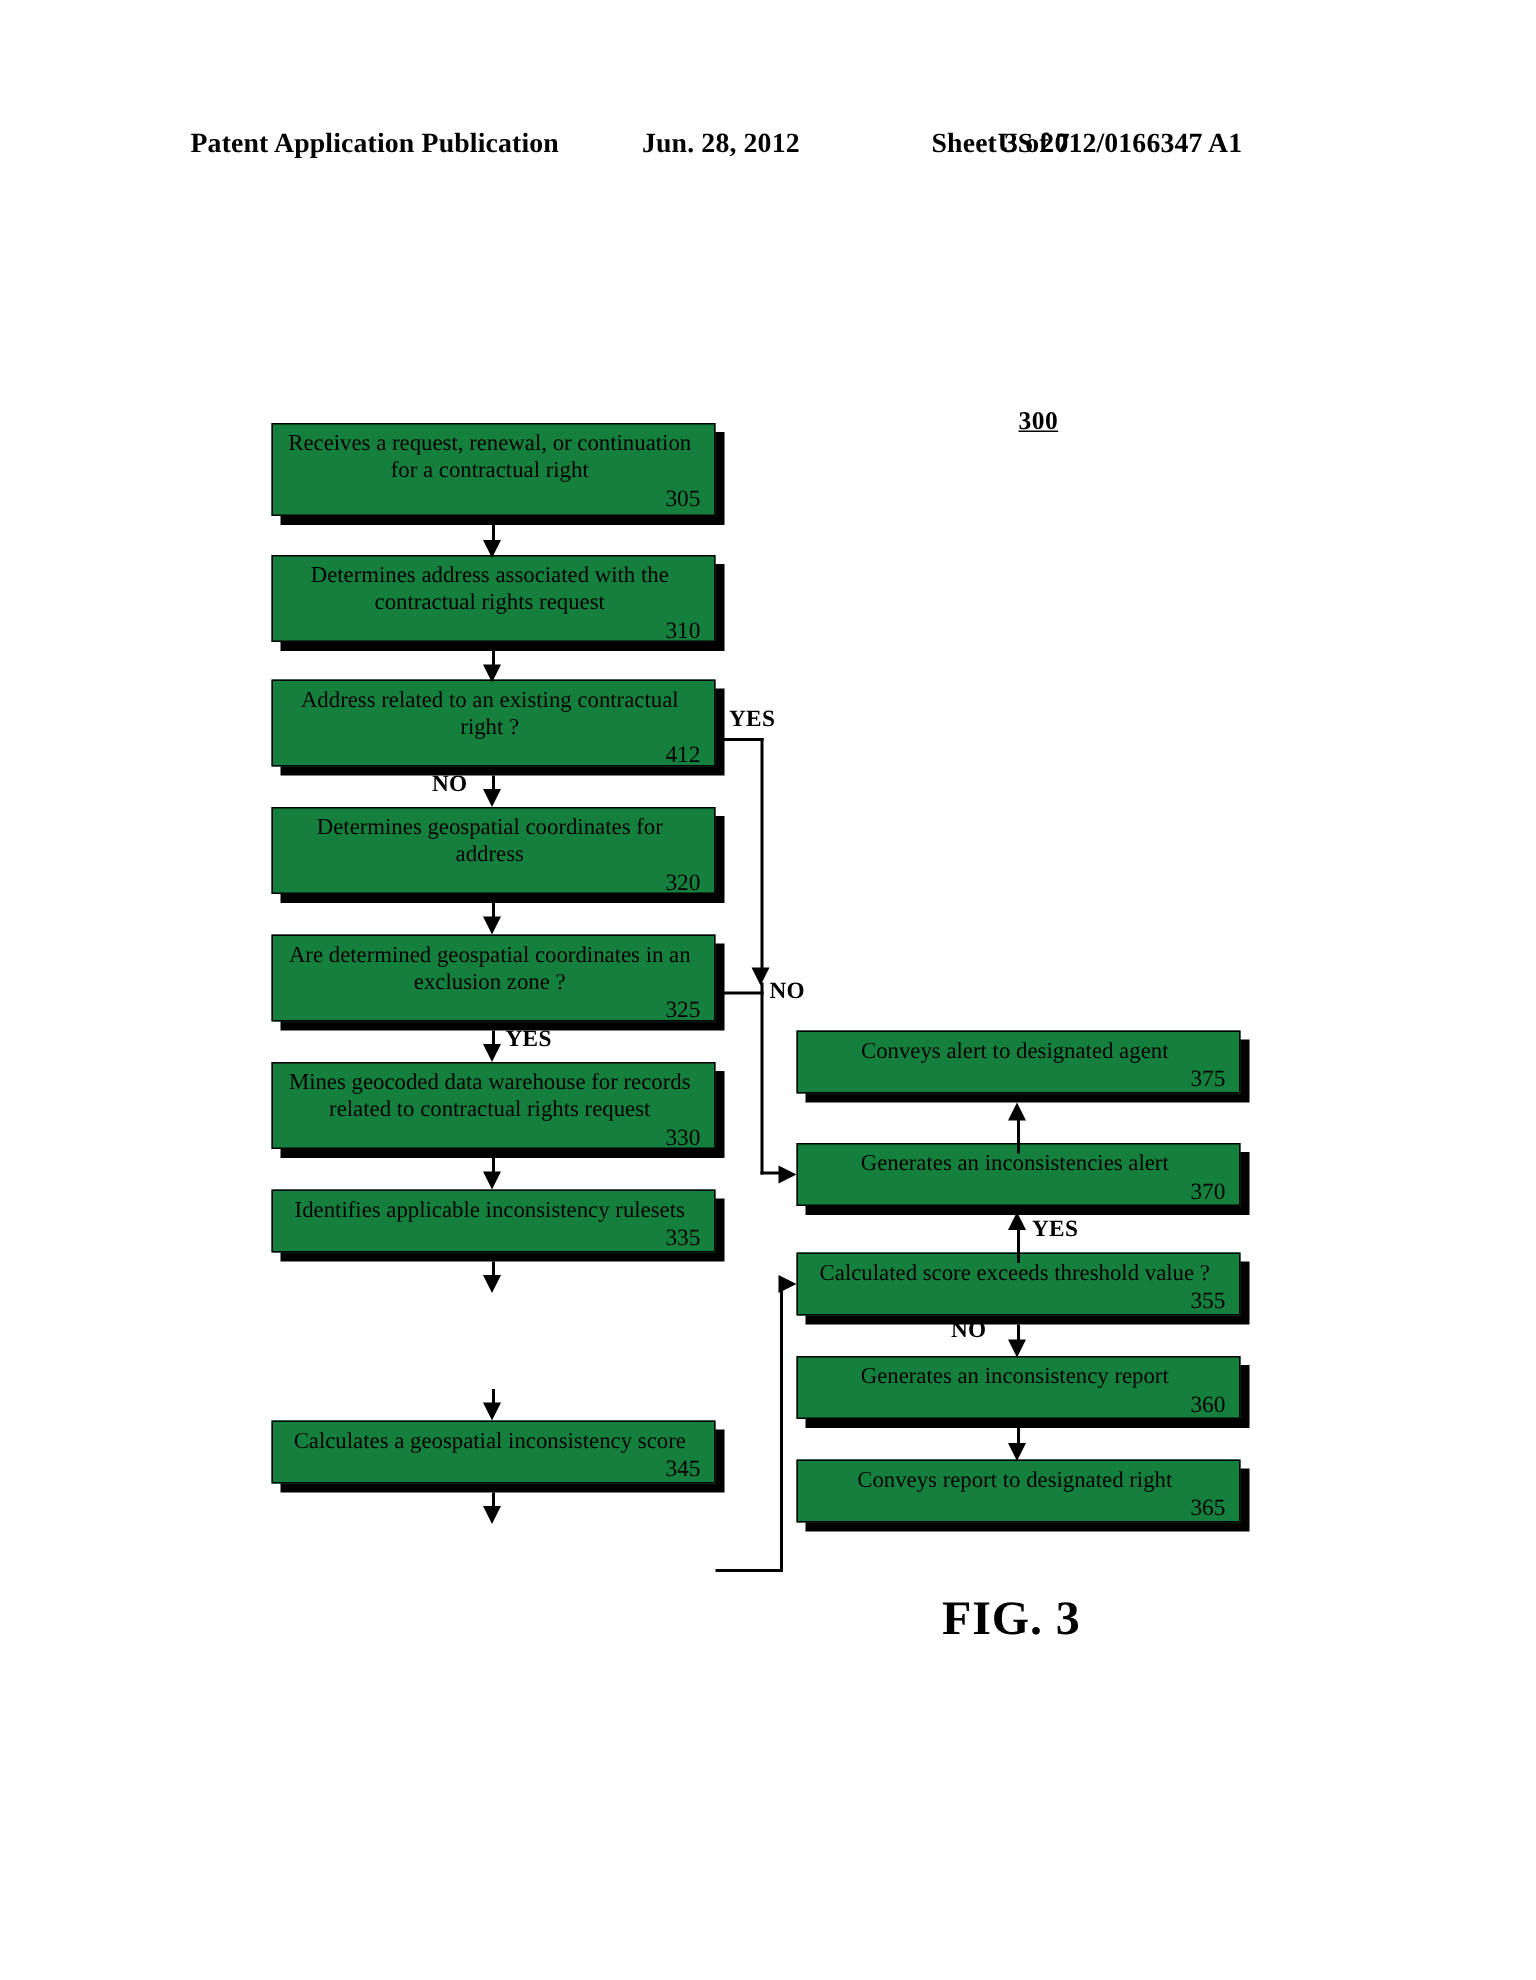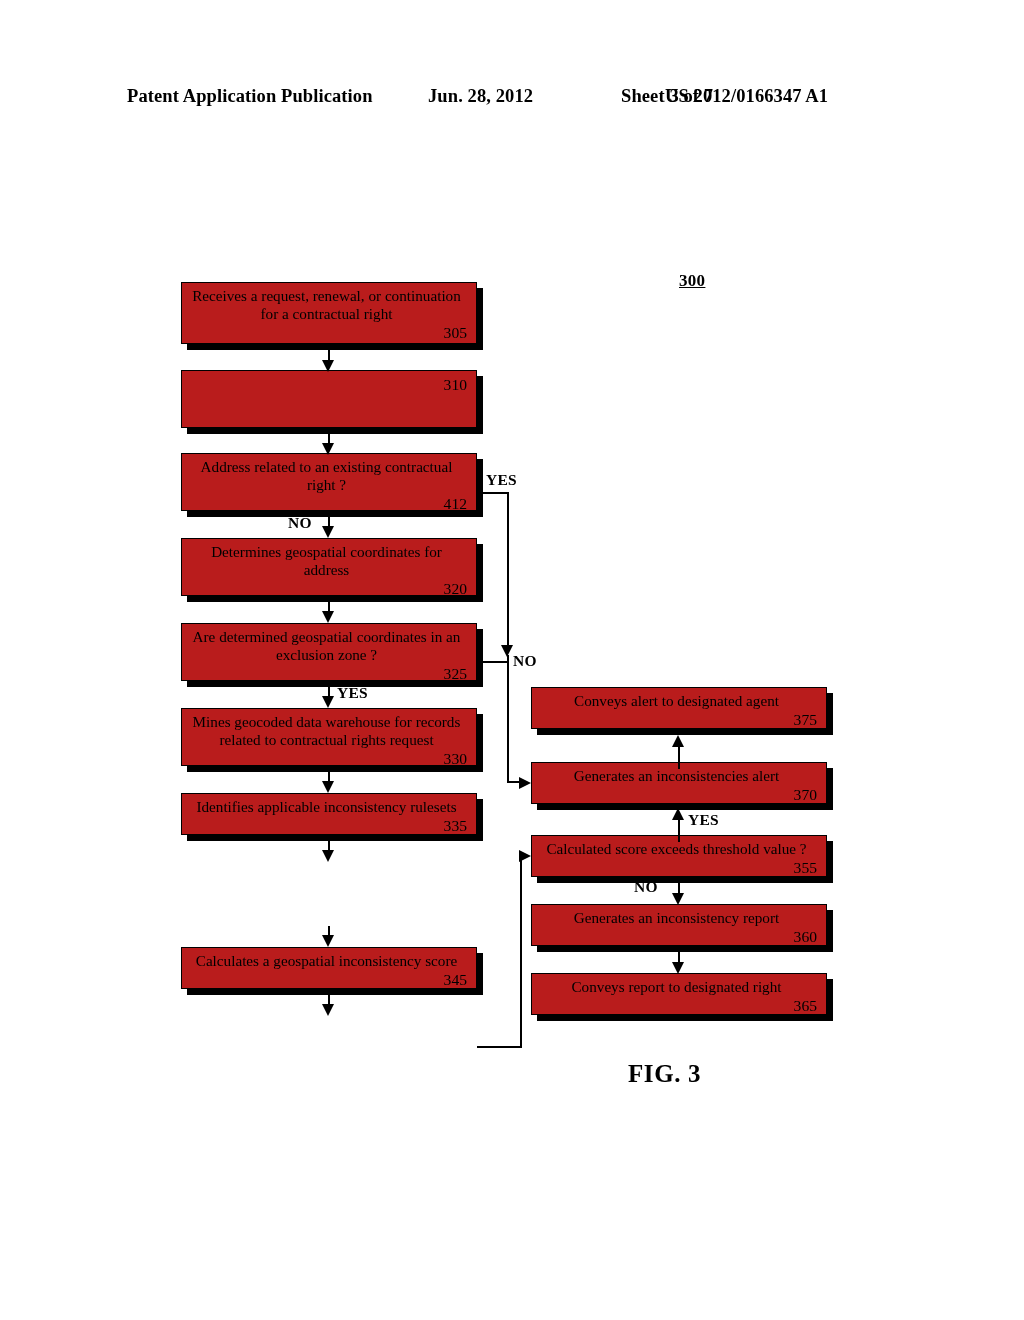--- a/index.html
+++ b/index.html
@@ -55,21 +55,21 @@
     top: 0;
     left: 0;
     width: 1024px;
     height: 1320px;
   }
 
   
   .fbox {
     position: absolute;
     box-sizing: border-box;
-    background: #b91c1c;
+    background: #15803d;
     border: 1.6px solid #000000;
     box-shadow: 6px 6px 0 0 #000000;
     padding: 4px 7px 2px 2px;
     font-size: 15.2px;
     line-height: 1.17;
     text-align: center;
   }
   .fbox .btext {
     display: block;
     white-space: pre-line;
@@ -131,21 +131,21 @@
     text-decoration: underline;
     letter-spacing: 0.3px;
   }
 
   
   #fig-caption {
     position: absolute;
     left: 628px;
     top: 1060px;
     font-weight: bold;
-    font-size: 25px;
+    font-size: 32px;
     letter-spacing: 0.6px;
   }
 </style>
 </head>
 <body>
 
 <div id="page-header">
   <span class="hdr-pub">Patent Application Publication</span>
   <span class="hdr-date">Jun. 28, 2012</span>
   <span class="hdr-sheet">Sheet 3 of 7</span>
@@ -156,20 +156,22 @@
 
   <div id="ref-300">300</div>
 
   <div class="fbox two-line" style="left:181px; top:282px; width:296px; height:62px;">
     <span class="btext">Receives a request, renewal, or continuation
 for a contractual right</span>
     <span class="bnum">305</span>
   </div>
 
   <div class="fbox two-line" style="left:181px; top:370px; width:296px; height:58px;">
+    <span class="btext">Determines address associated with the
+contractual rights request</span>
     <span class="bnum">310</span>
   </div>
 
   <div class="fbox two-line" style="left:181px; top:453px; width:296px; height:58px;">
     <span class="btext">Address related to an existing contractual
 right ?</span>
     <span class="bnum">412</span>
   </div>
 
   <div class="fbox two-line" style="left:181px; top:538px; width:296px; height:58px;">

